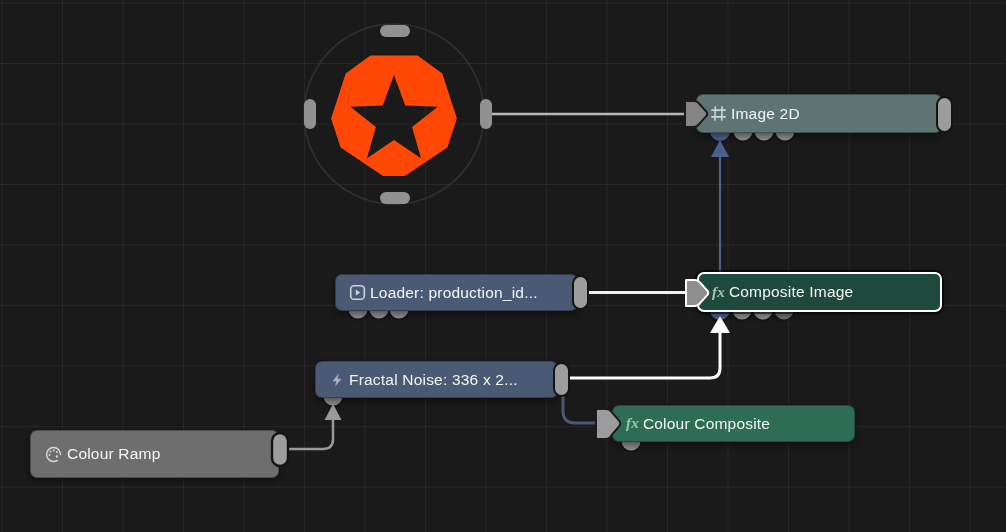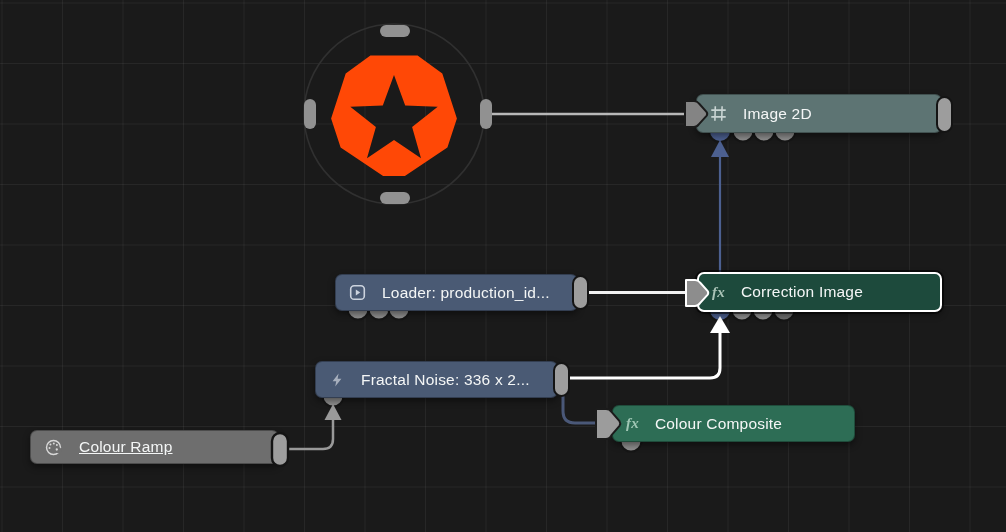--- a/index.html
+++ b/index.html
@@ -12,40 +12,40 @@
       linear-gradient(to right, rgba(255,255,255,0.055) 1px, transparent 1px),
       linear-gradient(to bottom, rgba(255,255,255,0.055) 1px, transparent 1px);
     background-size:60.5px 60.5px;
     background-position:1.5px 2.5px;
     font-family:"Liberation Sans", sans-serif;
   }
   svg.layer{position:absolute;left:0;top:0;z-index:1;}
   .node{
     position:absolute;z-index:2;
     display:flex;align-items:center;
-    padding:8px 13px;gap:16px;
+    padding:8px 13px;gap:4px;
     border-radius:7px;
     color:#f4f6f6;font-size:15.5px;font-weight:500;letter-spacing:.2px;
     box-shadow:0 3px 7px rgba(0,0,0,.45);
     border:1px solid rgba(0,0,0,.30);
     box-sizing:border-box;
     white-space:nowrap;overflow:hidden;
     cursor:default;
   }
   .node .nicon{flex:0 0 auto;display:flex;align-items:center;}
   .node .fx{font:italic 600 15px "Liberation Serif", serif;}
   .n-image2d{left:696px;top:94px;width:246px;height:39px;background:#5d7473;}
   .n-loader{left:335px;top:274px;width:243px;height:37px;background:#4a5a74;}
   .n-composite{left:697px;top:272px;width:245px;height:40px;background:#1d4a3c;
     border:2px solid #ffffff;box-shadow:0 0 0 2px rgba(0,0,0,.55),0 3px 7px rgba(0,0,0,.45);}
   .n-composite .fx{color:#a9c3b6;}
   .n-fractal{left:315px;top:361px;width:243px;height:37px;background:#4a5a74;}
   .n-colourcorrection{left:612px;top:405px;width:243px;height:37px;background:#2d6d55;}
   .n-colourcorrection .fx{color:#9fc6b4;}
-  .n-colourramp{left:30px;top:430px;width:249px;height:34px;background:#6e6e6e;text-decoration:underline;}
+  .n-colourramp{left:30px;top:430px;width:249px;height:48px;background:#6e6e6e;}
   .port{position:absolute;z-index:3;}
 </style>
 </head>
 <body>
 
 <div class="canvas">
 
   <svg class="layer" width="1006" height="532" viewBox="0 0 1006 532">
 
     <circle cx="394" cy="114" r="90" fill="none" stroke="#303030" stroke-width="1.6"></circle>
@@ -116,21 +116,21 @@
       <svg width="17" height="17" viewBox="0 0 16 16">
         <rect x="1.6" y="1.6" width="12.8" height="12.8" rx="3.2" stroke="#ccd3de" stroke-width="1.5" fill="none"></rect>
         <path d="M6.4 5.1 L10.6 8 L6.4 10.9 Z" fill="#ccd3de"></path>
       </svg>
     </span>
     <span>Loader: production_id...</span>
   </div>
 
   <div class="node n-composite">
     <span class="nicon fx">fx</span>
-    <span>Correction Image</span>
+    <span>Composite Image</span>
   </div>
 
   <div class="node n-fractal">
     <span class="nicon">
       <svg width="16" height="16" viewBox="0 0 16 16">
         <path d="M9.6 1.6 L3.6 9.2 H7.2 L6.2 14.4 L12.4 6.8 H8.6 Z" fill="#a7afbd"></path>
       </svg>
     </span>
     <span>Fractal Noise: 336 x 2...</span>
   </div>

